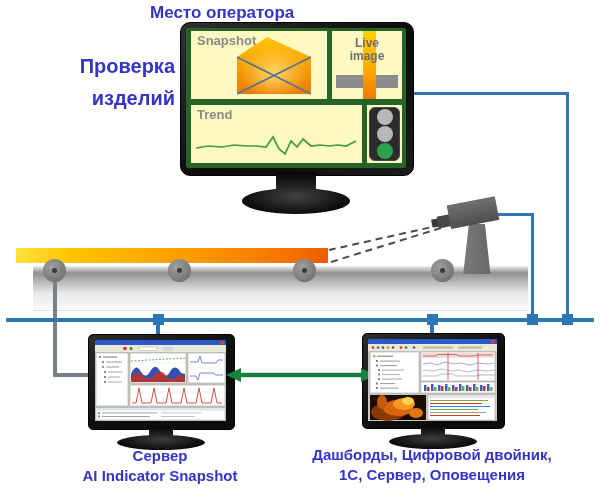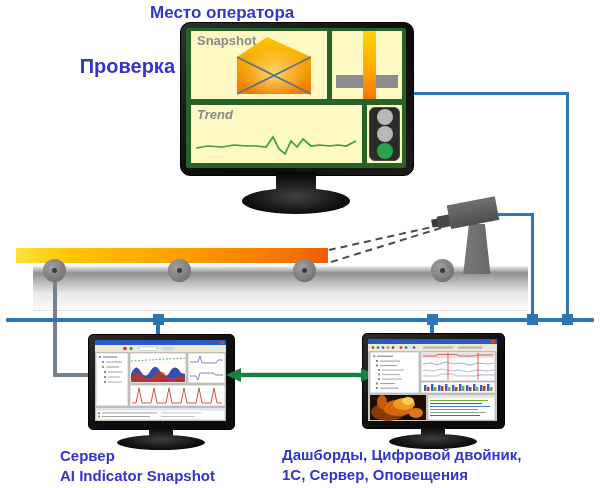--- a/index.html
+++ b/index.html
@@ -7,21 +7,21 @@
     width:600px;height:488px;position:relative;background:#ffffff;
     font-family:"Liberation Sans",sans-serif;overflow:hidden;
   }
   .abs{position:absolute;}
   
   .title{left:150px;top:3px;width:290px;text-align:left;
          font-size:17px;font-weight:bold;color:#3434c8;}
   .left-caption{left:15px;top:50px;width:160px;text-align:right;
          font-size:20px;font-weight:bold;color:#3434c8;line-height:32px;}
   .station-caption{font-size:15px;font-weight:bold;color:#3434c8;
-         line-height:20px;}
+         text-align:center;line-height:20px;}
   
   .op-bezel{left:180px;top:22px;width:232px;height:152px;border-radius:10px;
             background:linear-gradient(145deg,#303030,#0a0a0a 55%,#1c1c1c);
             border:1px solid #000;}
   .op-screen{left:186px;top:28px;width:220px;height:140px;background:#256326;border-radius:2px;}
   .panel{position:absolute;background:#fef9c3;}
   .panel-label{position:absolute;left:6px;top:2px;font-size:13px;font-weight:bold;color:#8a8a8a;}
   .op-neck{left:276px;top:172px;width:40px;height:24px;
            background:linear-gradient(180deg,#050505,#383838);}
   .op-base{left:242px;top:188px;width:108px;height:26px;border-radius:50%;
@@ -59,20 +59,21 @@
   .pc-neck{background:linear-gradient(180deg,#090909,#2f2f2f);}
   .pc-base{border-radius:50%;background:radial-gradient(ellipse at 50% 30%,#3d3d3d,#0a0a0a 72%);}
 </style>
 </head>
 <body>
 
 <div class="abs title">Место оператора</div>
 
 <div class="abs left-caption">
   <div>Проверка</div>
+  <div>изделий</div>
 </div>
 
 <div class="abs cable-blue" style="left:410px;top:92px;width:159px;height:3px;"></div>
 <div class="abs cable-blue" style="left:566px;top:92px;width:3px;height:228px;"></div>
 <div class="abs cable-blue" style="left:490px;top:213px;width:44px;height:3px;"></div>
 <div class="abs cable-blue" style="left:531px;top:213px;width:3px;height:107px;"></div>
 
 <div class="abs op-bezel"></div>
 <div class="abs op-screen">
 
@@ -95,23 +96,27 @@
       <polygon points="0,20 30,0 74,20 74,57 0,57" fill="url(#gSnap)"></polygon>
       <rect x="0" y="0" width="74" height="58" fill="url(#gGlow)" clip-path="url(#cSnap)"></rect>
       <line x1="0" y1="20" x2="74" y2="57" stroke="#5c7388" stroke-width="1.6"></line>
       <line x1="74" y1="20" x2="0" y2="57" stroke="#5c7388" stroke-width="1.6"></line>
     </svg>
   </div>
 
   <div class="panel" style="left:146px;top:3px;width:70px;height:68px;">
     <div class="abs" style="left:4px;top:44px;width:62px;height:13px;background:#8c8c8c;"></div>
     <div class="abs" style="left:31px;top:0;width:13px;height:68px;background:linear-gradient(180deg,#ffd400,#ffaa00 55%,#ee7a03);"></div>
-  </div>
-
-  <div class="panel" style="left:5px;top:77px;width:171px;height:58px;font-style:italic;">
+    <div class="abs" style="left:0;top:6px;width:70px;text-align:center;font-size:12px;font-weight:bold;color:#6f6f6f;line-height:13px;">
+      <div>Live</div>
+      <div>image</div>
+    </div>
+  </div>
+
+  <div class="panel" style="left:5px;top:77px;width:171px;height:58px;">
     <span class="panel-label">Trend</span>
     <svg class="abs" style="left:3px;top:22px;" width="165" height="34" viewBox="0 0 165 34">
       <polyline points="2,21 14,19 28,20 40,18 52,19 62,19 72,20 79,10 85,22 91,27 97,14 103,20 109,12 117,19 126,18 135,19 144,18 152,19 162,14" fill="none" stroke="#3f9b44" stroke-width="1.7"></polyline>
     </svg>
   </div>
 
   <div class="panel" style="left:181px;top:77px;width:35px;height:58px;">
     <div class="tl-box">
       <div class="tl-lamp" style="background:#b8b8b8;"></div>
       <div class="tl-lamp" style="background:#b8b8b8;"></div>

